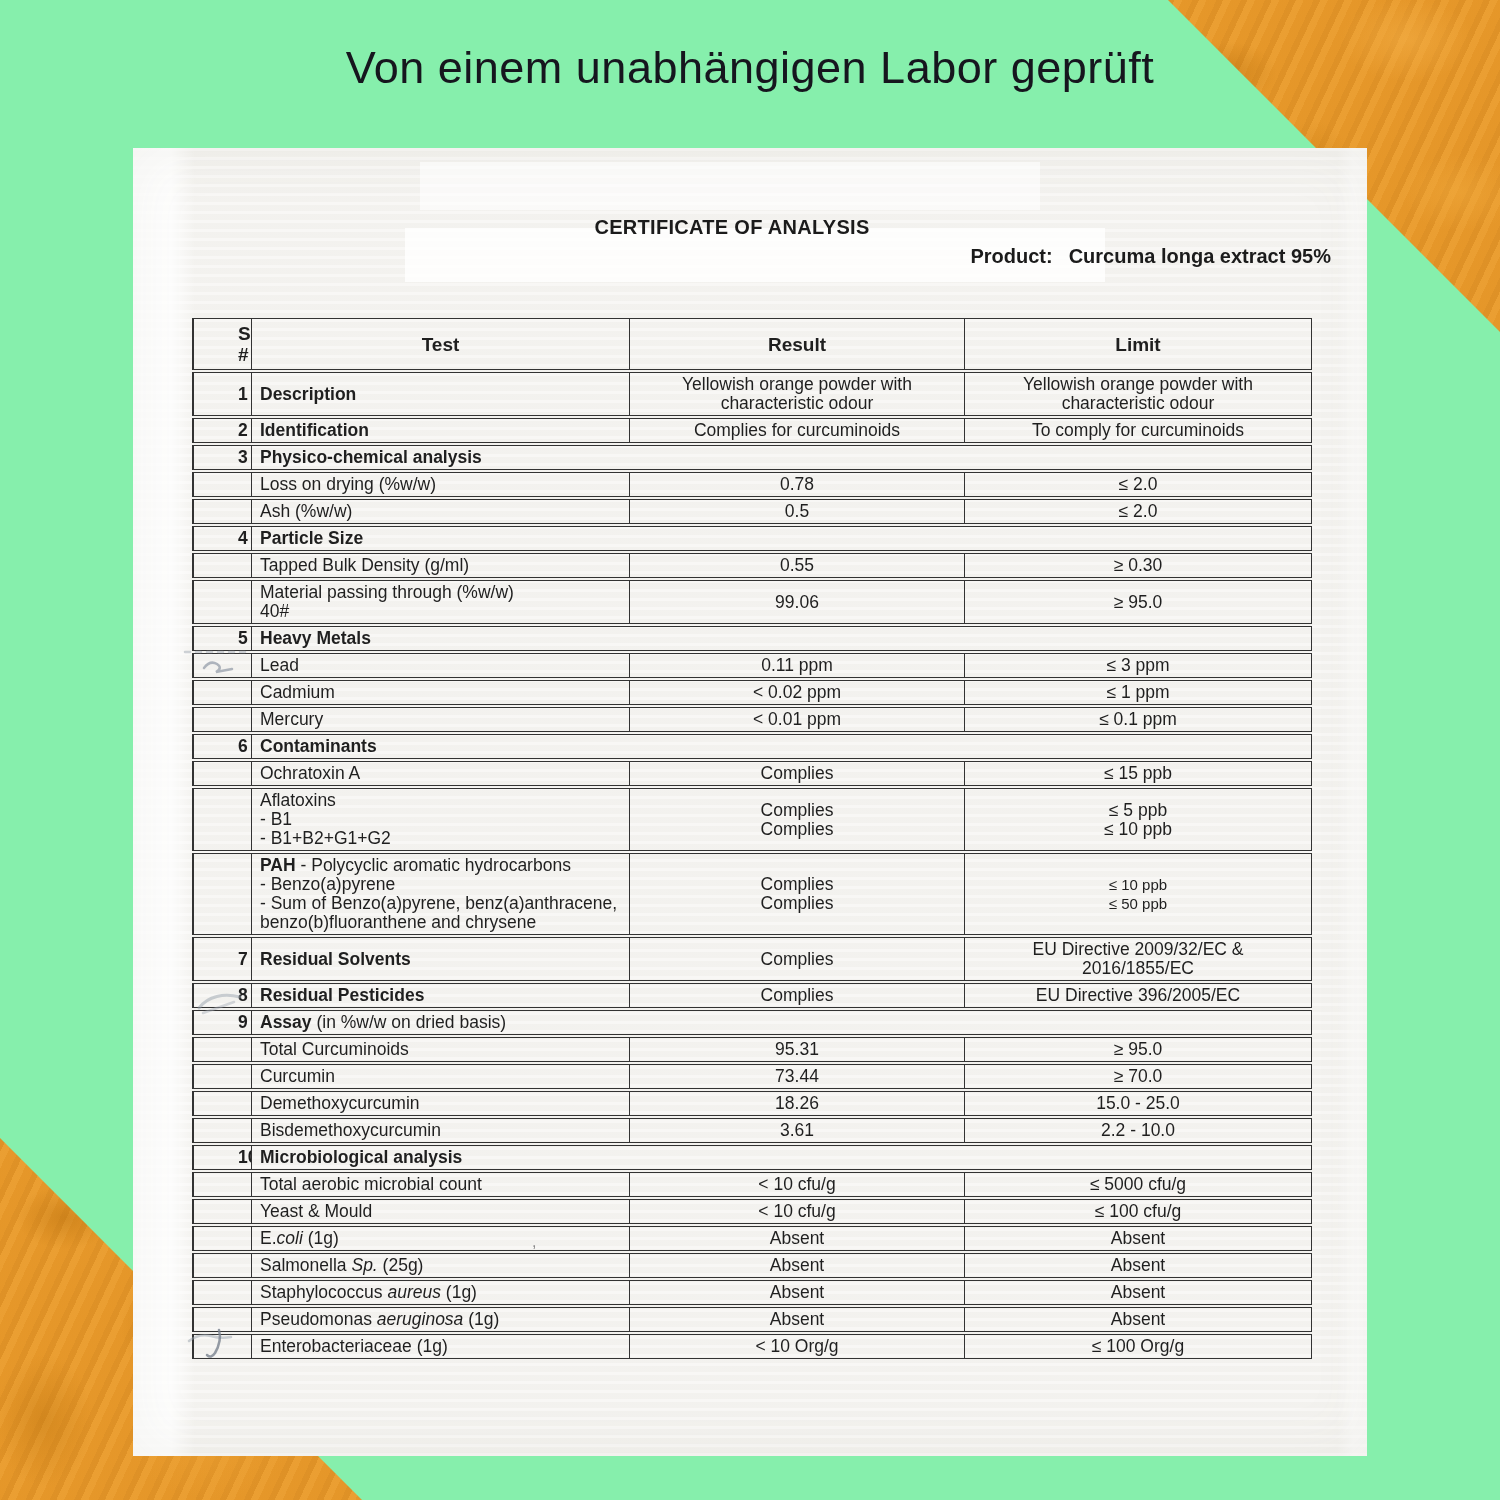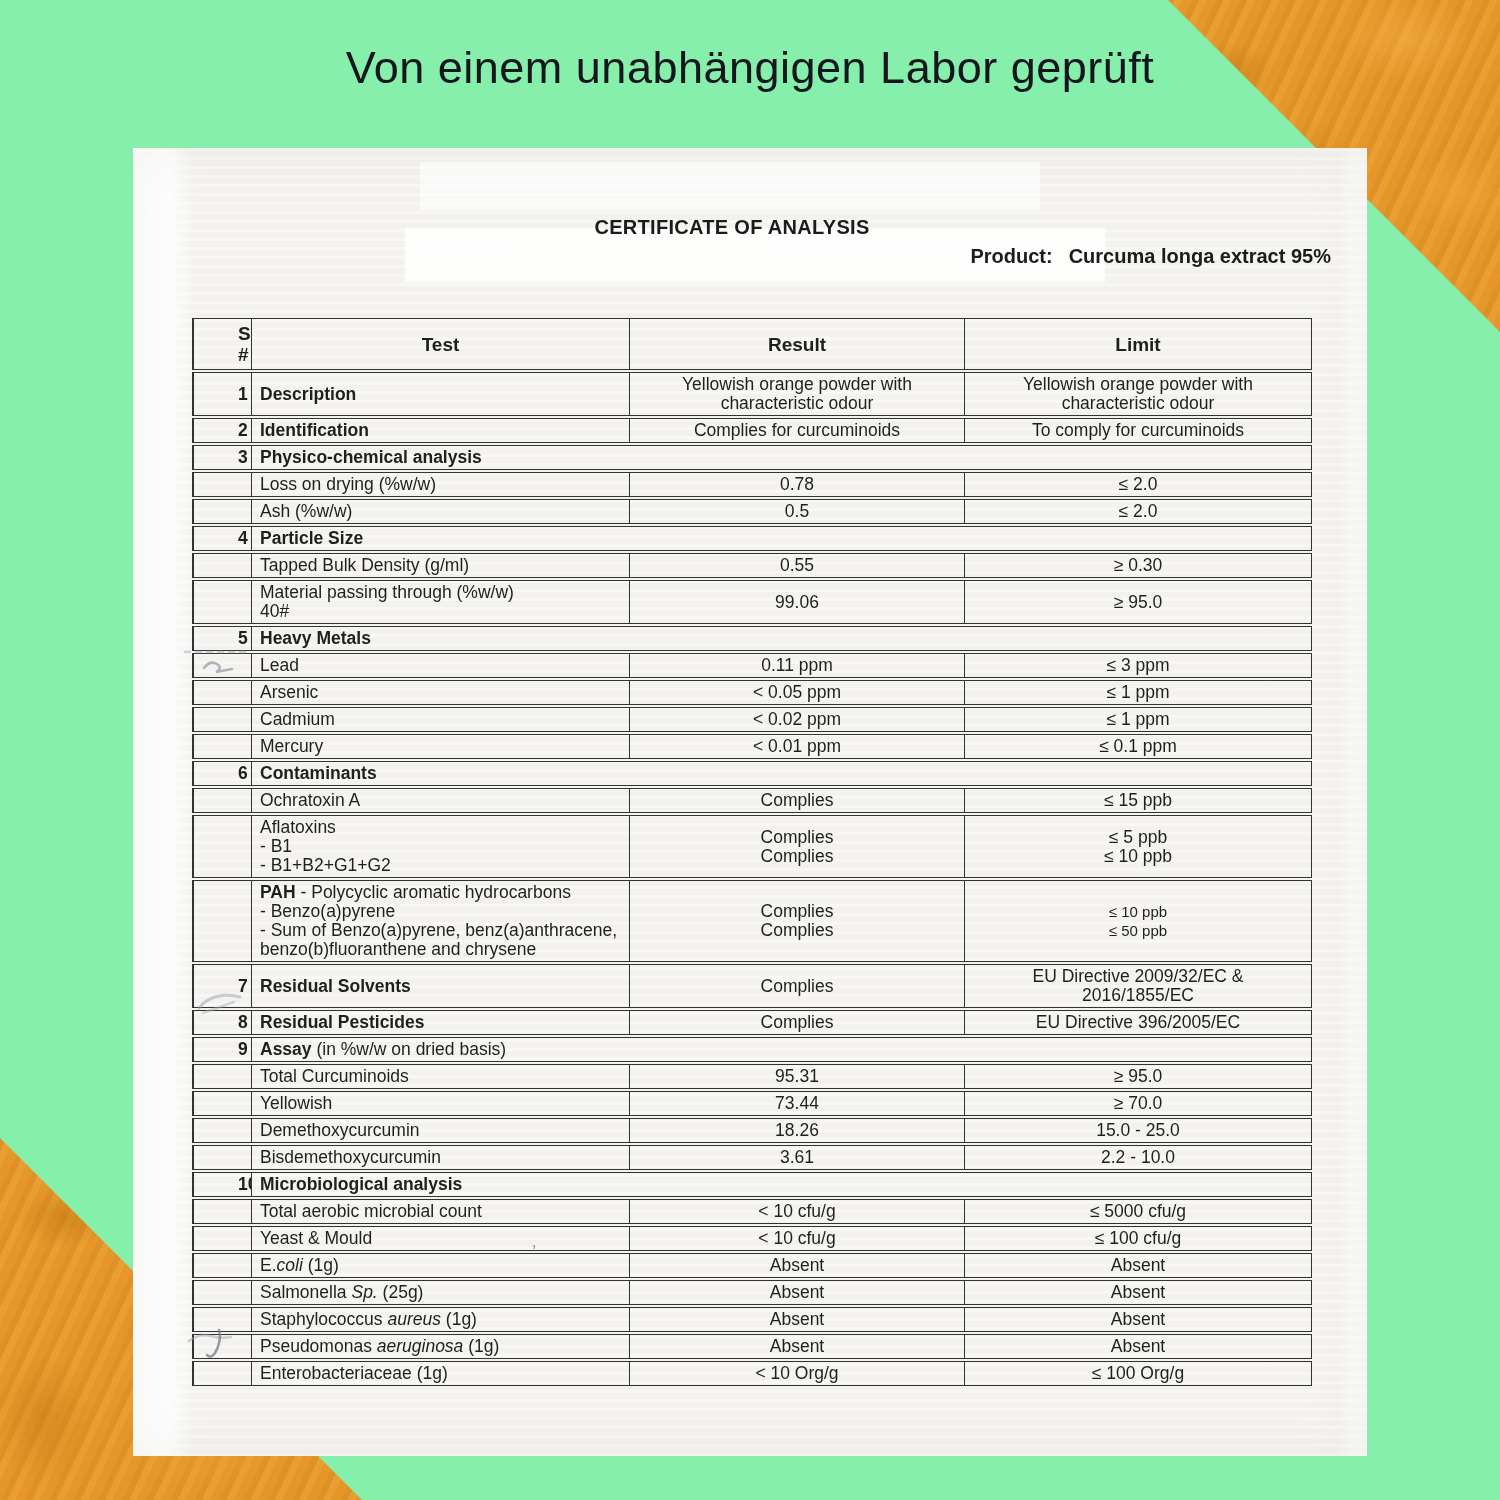--- a/index.html
+++ b/index.html
@@ -174,26 +174,20 @@
             <td class="c-test sec" colspan="3">Heavy Metals</td>
           </tr>
           <tr>
             <td class="c-sl"></td>
             <td class="c-test">Lead</td>
             <td class="c-result">0.11 ppm</td>
             <td class="c-limit">≤ 3 ppm</td>
           </tr>
           <tr>
             <td class="c-sl"></td>
-            <td class="c-test">Arsenic</td>
-            <td class="c-result">&lt; 0.05 ppm</td>
-            <td class="c-limit">≤ 1 ppm</td>
-          </tr>
-          <tr>
-            <td class="c-sl"></td>
             <td class="c-test">Cadmium</td>
             <td class="c-result">&lt; 0.02 ppm</td>
             <td class="c-limit">≤ 1 ppm</td>
           </tr>
           <tr>
             <td class="c-sl"></td>
             <td class="c-test">Mercury</td>
             <td class="c-result">&lt; 0.01 ppm</td>
             <td class="c-limit">≤ 0.1 ppm</td>
           </tr>
@@ -246,21 +240,21 @@
             <td class="c-test sec" colspan="3"><b>Assay</b><span class="rg"> (in %w/w on dried basis)</span></td>
           </tr>
           <tr>
             <td class="c-sl"></td>
             <td class="c-test">Total Curcuminoids</td>
             <td class="c-result">95.31</td>
             <td class="c-limit">≥ 95.0</td>
           </tr>
           <tr>
             <td class="c-sl"></td>
-            <td class="c-test">Yellowish</td>
+            <td class="c-test">Curcumin</td>
             <td class="c-result">73.44</td>
             <td class="c-limit">≥ 70.0</td>
           </tr>
           <tr>
             <td class="c-sl"></td>
             <td class="c-test">Demethoxycurcumin</td>
             <td class="c-result">18.26</td>
             <td class="c-limit">15.0 - 25.0</td>
           </tr>
           <tr>

